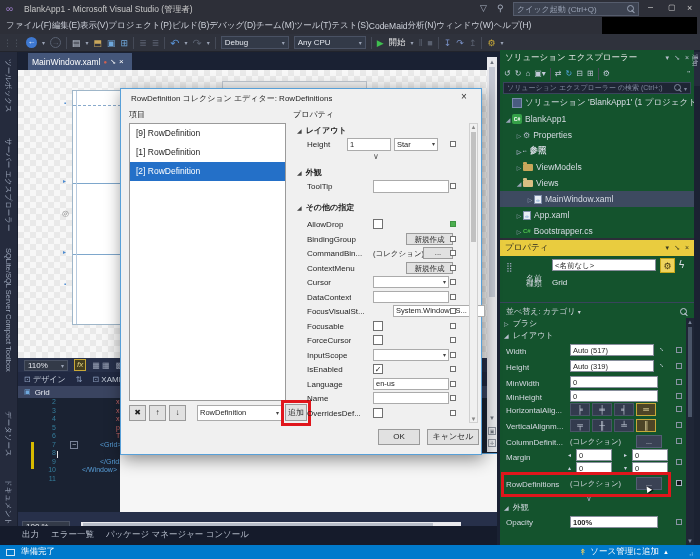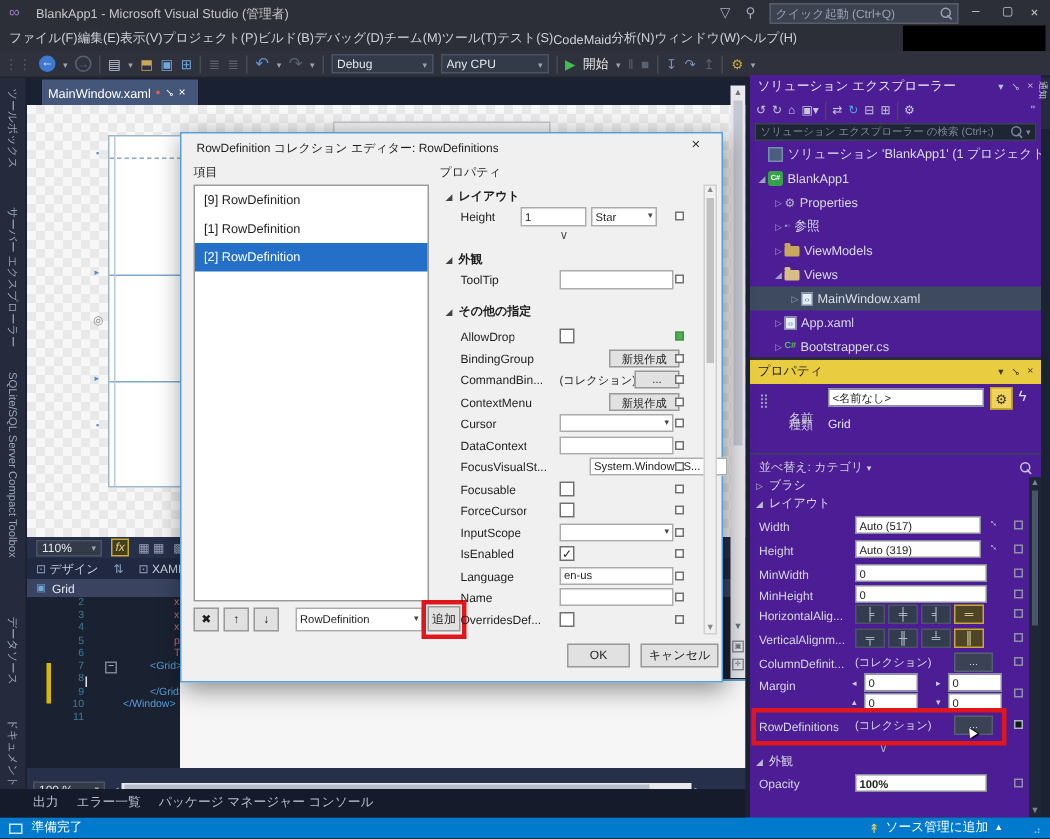--- a/index.html
+++ b/index.html
@@ -43,21 +43,21 @@
   .cl{position:relative;height:8.5px;font-family:"DejaVu Sans Mono",monospace;font-size:7px;line-height:8.5px;}
   .cl .ln{position:absolute;left:16px;width:22px;text-align:right;color:#357e9c;}
   .cl .ct{position:absolute;top:0;}
   .cl .fold{position:absolute;left:52px;top:0px;width:8px;height:8px;border:1px solid #7a8499;color:#c8d0dc;font-size:7px;line-height:6px;text-align:center;background:#1a2232;}
   .k-attr{color:#d16969;} .k-tag{color:#569cd6;}
   #hscrollrow{left:18px;top:512px;width:479px;height:28px;background:#27304a;display:flex;align-items:center;}
   
   .sb-light{background:#e9e9ed;}
   .sb-arrow{color:#70757f;font-size:6px;text-align:center;}
   
-  .panel{background:#4c1d95;}
+  .panel{background:#14532d;}
   .ptitle{font-size:8.5px;color:#e6e6e6;display:flex;align-items:center;padding:0 5px;}
   .pticons{margin-left:auto;display:flex;gap:5px;font-size:7px;color:#b9c0ce;}
   #seSearch{background:#1e2534;border:1px solid #39445c;color:#7e889c;font-size:7px;display:flex;align-items:center;padding:0 3px;justify-content:space-between;}
   .trow{position:absolute;left:0;width:194px;height:16px;display:flex;align-items:center;font-size:8.5px;color:#d8dce4;}
   .trow.sel{background:#3d4a60;}
   .exp{width:8px;font-size:6px;color:#9aa4b8;text-align:center;flex:none;}
   .ticon{flex:none;margin-right:3px;display:inline-flex;align-items:center;justify-content:center;}
   .folder{width:10px;height:7px;background:#c9a75b;position:relative;display:inline-block;border-radius:1px;}
   .folder::before{content:"";position:absolute;top:-2px;left:0;width:4px;height:2px;background:inherit;border-radius:1px 1px 0 0;}
   .folder.open{background:#d9be83;}
@@ -348,21 +348,21 @@
           <span class="ticon">
             <span class="csproj">C#</span>
           </span>
           <span class="tx">BlankApp1</span>
         </div>
         <div class="trow" style="top: 32px; padding-left: 15px;">
           <span class="exp">▷</span>
           <span class="ticon" style="color: rgb(175, 184, 198); font-size: 8px;">⚙</span>
           <span class="tx">Properties</span>
         </div>
-        <div class="trow" style="top: 48px; padding-left: 15px;">
+        <div class="trow" style="top: 48px; padding-left: 15px; font-weight: bold;">
           <span class="exp">▷</span>
           <span class="ticon" style="color: rgb(168, 178, 194); font-size: 5px;">▪▫</span>
           <span class="tx">参照</span>
         </div>
         <div class="trow" style="top: 64px; padding-left: 15px;">
           <span class="exp">▷</span>
           <span class="ticon">
             <span class="folder"></span>
           </span>
           <span class="tx">ViewModels</span>

